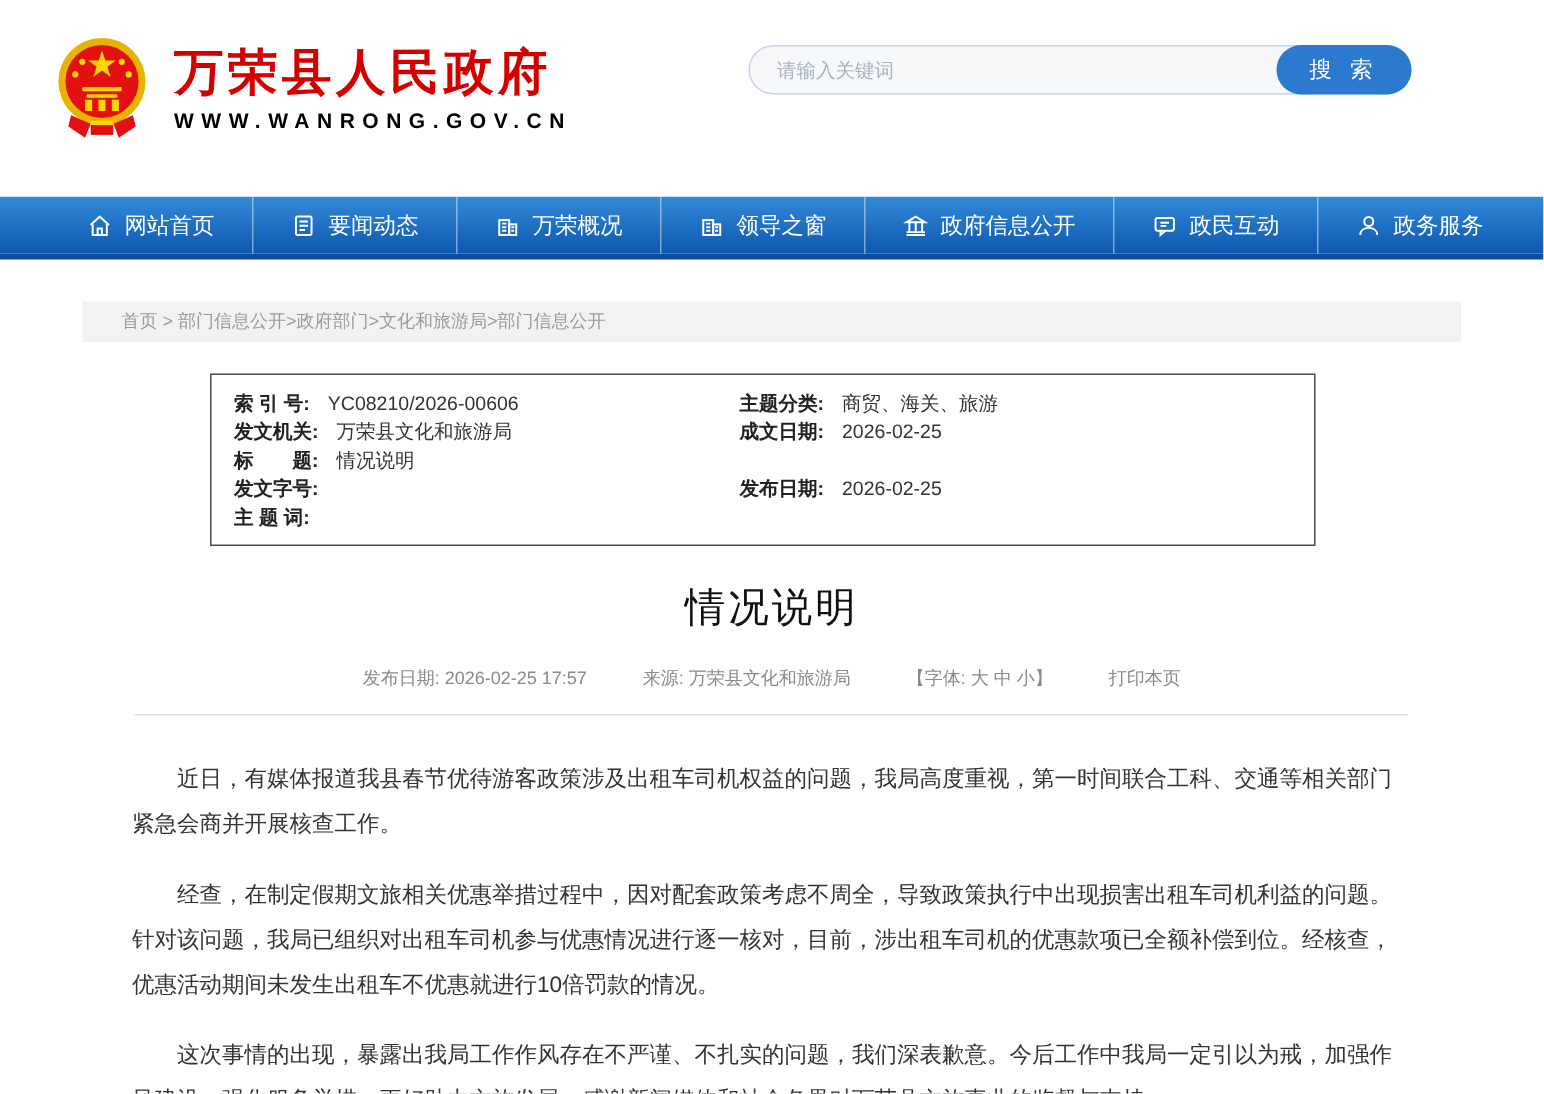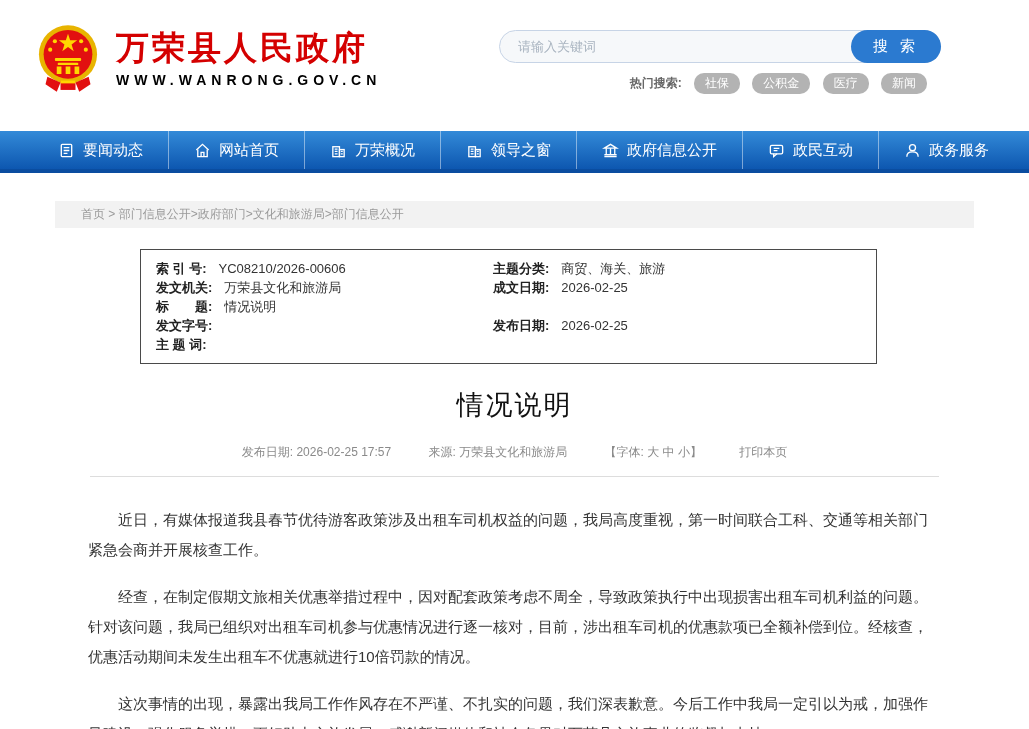--- a/index.html
+++ b/index.html
@@ -119,49 +119,42 @@
       <div class="site-name">万荣县人民政府</div>
       <div class="site-url">WWW.WANRONG.GOV.CN</div>
     </div>
   </div>
 
   <div class="search-area">
     <div class="search-box">
       <input class="search-input" type="text" placeholder="请输入关键词" style="">
       <button class="search-btn">搜 索</button>
     </div>
-    <div class="hot-row">
-      <span class="hot-label">热门搜索:</span>
-      <span class="hot-tag">社保</span>
-      <span class="hot-tag">公积金</span>
-      <span class="hot-tag">医疗</span>
-      <span class="hot-tag">新闻</span>
-    </div>
   </div>
 </div>
 
 <div class="nav">
-  <div class="nav-item">
-    <span class="nav-icon">
-      <svg viewBox="0 0 18 18" width="17" height="17" fill="none" stroke="#fff" stroke-width="1.4">
-        <rect x="3.5" y="2.5" width="11" height="13" rx="1"></rect>
-          <path d="M6 6h6M6 9h6M6 12h4"></path>
-      </svg>
-    </span>
-    <span>要闻动态</span>
-  </div>
   <div class="nav-item">
     <span class="nav-icon">
       <svg viewBox="0 0 18 18" width="17" height="17" fill="none" stroke="#fff" stroke-width="1.4">
         <path d="M2.5 8.5 L9 2.5 L15.5 8.5"></path>
           <path d="M4 8 V15.5 H14 V8"></path>
           <path d="M7.5 15.5 V11 h3 v4.5"></path>
       </svg>
     </span>
     <span>网站首页</span>
+  </div>
+  <div class="nav-item">
+    <span class="nav-icon">
+      <svg viewBox="0 0 18 18" width="17" height="17" fill="none" stroke="#fff" stroke-width="1.4">
+        <rect x="3.5" y="2.5" width="11" height="13" rx="1"></rect>
+          <path d="M6 6h6M6 9h6M6 12h4"></path>
+      </svg>
+    </span>
+    <span>要闻动态</span>
   </div>
   <div class="nav-item">
     <span class="nav-icon">
       <svg viewBox="0 0 18 18" width="17" height="17" fill="none" stroke="#fff" stroke-width="1.4">
         <rect x="3" y="5" width="7" height="10.5"></rect>
           <rect x="10" y="8" width="5" height="7.5"></rect>
         <path d="M5 7.5h3M5 10h3M5 12.5h3M11.5 10h2M11.5 12.5h2"></path>
       </svg>
     </span>
     <span>万荣概况</span>

